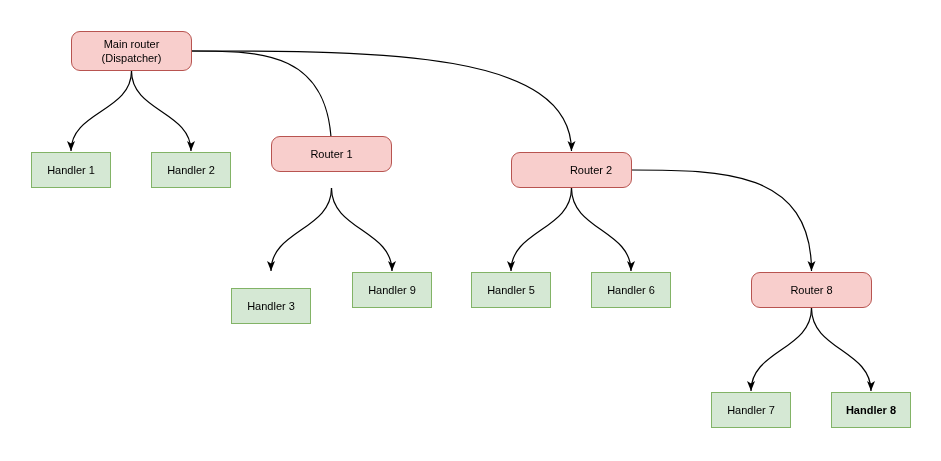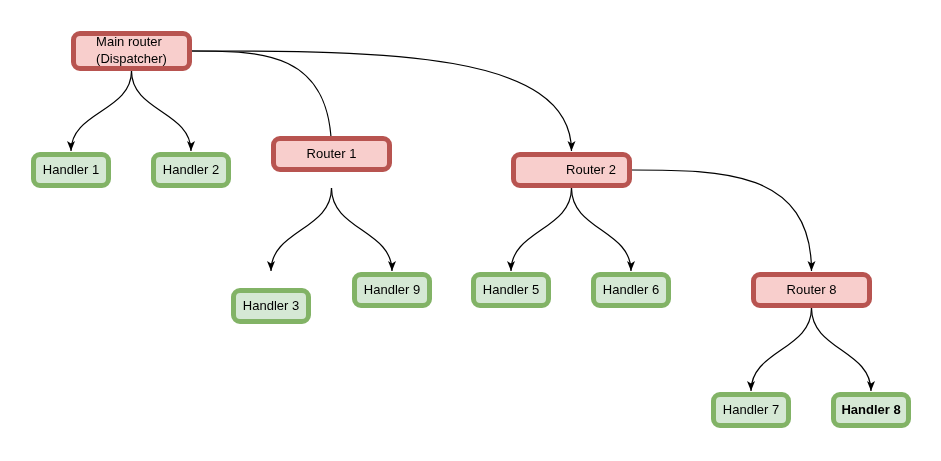--- a/index.html
+++ b/index.html
@@ -19,34 +19,35 @@
     position: absolute;
     left: 0;
     top: 0;
     width: 941px;
     height: 461px;
     pointer-events: none;
   }
   .node {
     position: absolute;
     box-sizing: border-box;
-    border: 5px solid #3b82f6;
+    border: 1px solid #3b82f6;
     display: flex;
     align-items: center;
     justify-content: center;
-    font-size: 13px;
+    text-align: center;
+    font-size: 11px;
     line-height: 1.3;
     color: #000000;
     white-space: pre-line;
   }
   .node.router {
     border-radius: 9px;
   }
   .node.handler {
-    border-radius: 9px;
+    border-radius: 0;
   }
   .edge-path {
     fill: none;
   }
 </style>
 </head>
 <body>
 
 <div class="canvas">
   <svg class="edges-layer" width="941" height="461" viewBox="0 0 941 461" xmlns="http://www.w3.org/2000/svg">

